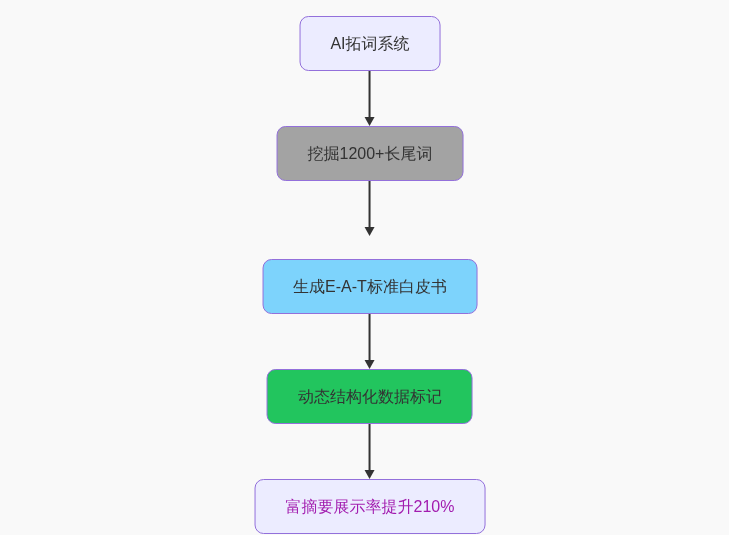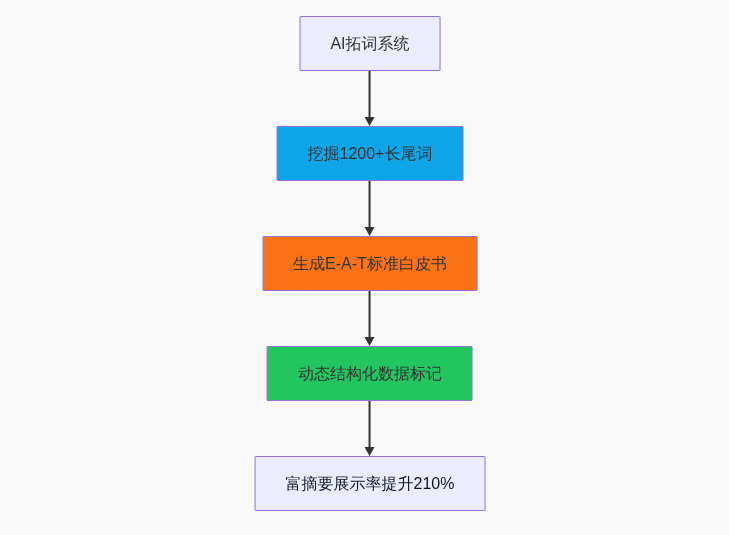--- a/index.html
+++ b/index.html
@@ -21,21 +21,21 @@
     left: 370px;
     top: 16px;
     transform: translateX(-50%);
     display: flex;
     flex-direction: column;
     align-items: center;
   }
   .flow-node {
     background: #ECECFF;
     border: 1.5px solid #9370DB;
-    border-radius: 1px;
+    border-radius: 9px;
     color: #333333;
     font-size: 16px;
     line-height: 21px;
     padding: 16px 30px;
     text-align: center;
     white-space: nowrap;
     height: 55px;
     display: flex;
     align-items: center;
     justify-content: center;
@@ -68,45 +68,45 @@
 
     <div class="flow-node" style="background: rgb(236, 236, 255); border-color: rgb(147, 112, 219); color: rgb(51, 51, 51);">
       <span>AI拓词系统</span>
     </div>
 
     <div class="connector">
       <div class="line" style="background: rgb(51, 51, 51);"></div>
       <div class="arrowhead" style="border-top-color: rgb(51, 51, 51);"></div>
     </div>
 
-    <div class="flow-node" style="background: #0ea5e9; border-color: rgb(147, 112, 219); color: rgb(51, 51, 51);">
+    <div class="flow-node" style="background: #a3a3a3; border-color: rgb(147, 112, 219); color: rgb(51, 51, 51);">
       <span>挖掘1200+长尾词</span>
     </div>
 
     <div class="connector">
       <div class="line" style="background: rgb(51, 51, 51);"></div>
       <div class="arrowhead" style="border-top-color: rgb(51, 51, 51);"></div>
     </div>
 
-    <div class="flow-node" style="background: #f97316; border-color: rgb(147, 112, 219); color: rgb(51, 51, 51);">
+    <div class="flow-node" style="background: #7dd3fc; border-color: rgb(147, 112, 219); color: rgb(51, 51, 51); margin-top: 23px;">
       <span>生成E-A-T标准白皮书</span>
     </div>
 
     <div class="connector">
       <div class="line" style="background: rgb(51, 51, 51);"></div>
       <div class="arrowhead" style="border-top-color: rgb(51, 51, 51);"></div>
     </div>
 
     <div class="flow-node" style="background: #22c55e; border-color: rgb(147, 112, 219); color: rgb(51, 51, 51);">
       <span>动态结构化数据标记</span>
     </div>
 
     <div class="connector">
       <div class="line" style="background: rgb(51, 51, 51);"></div>
       <div class="arrowhead" style="border-top-color: rgb(51, 51, 51);"></div>
     </div>
 
-    <div class="flow-node" style="background: rgb(236, 236, 255); border-color: rgb(147, 112, 219); color: #0f172a;">
+    <div class="flow-node" style="background: rgb(236, 236, 255); border-color: rgb(147, 112, 219); color: #a21caf;">
       <span>富摘要展示率提升210%</span>
     </div>
 
   </div>
 </div>
 
 </body></html>

